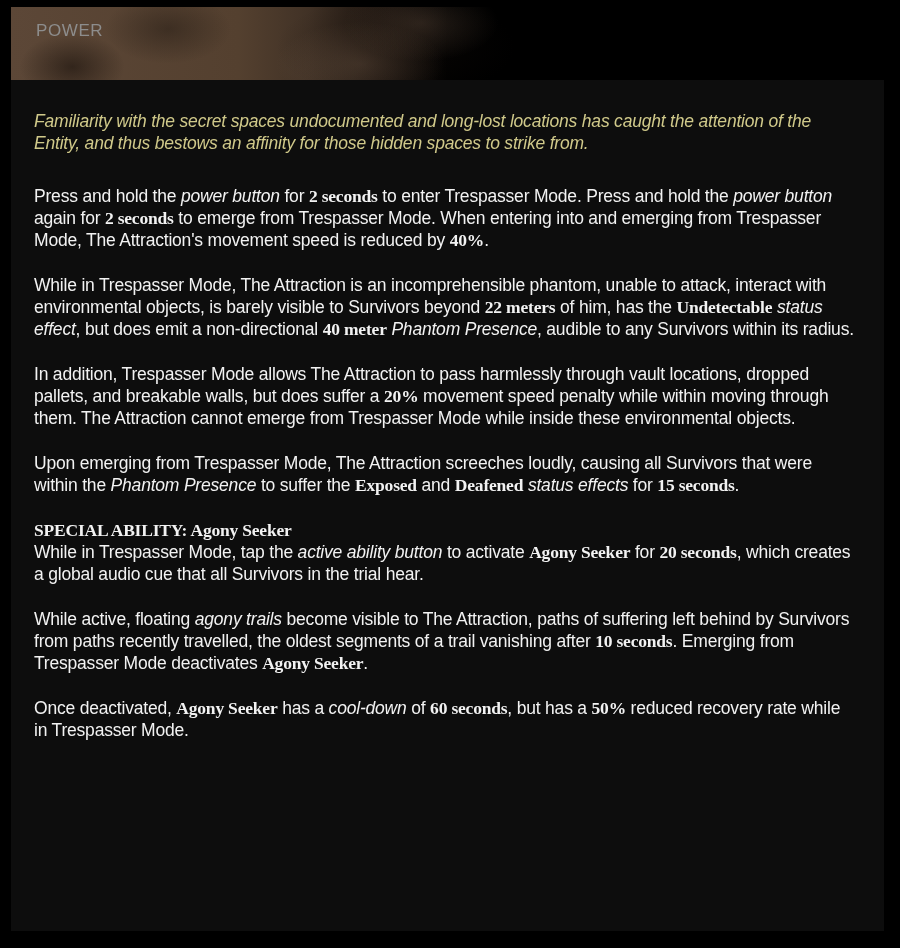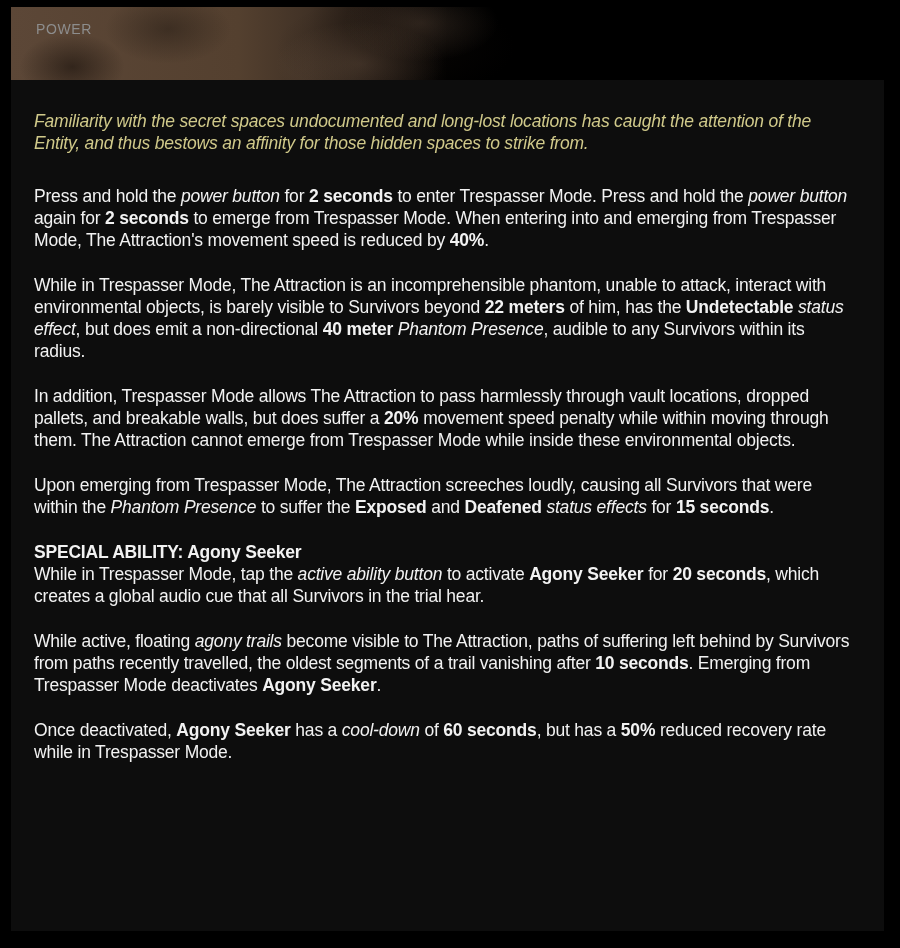--- a/index.html
+++ b/index.html
@@ -44,39 +44,39 @@
       linear-gradient(90deg, var(--header-brown) 0%, #54402f 26%, #413226 34%, #1d1510 42%, #000000 50%, #000000 100%);
   }
   .power-title {
     font-size: 28px;
     font-weight: bold;
     color: var(--title-text);
     letter-spacing: 0.3px;
     line-height: 1.1;
   }
   .power-type {
-    font-size: 14px;
+    font-size: 17px;
     color: var(--subtitle-text);
     letter-spacing: 0.6px;
     margin-top: 3px;
   }
   .power-description {
     padding: 30px 26px 0 23px;
     color: var(--body-text);
     font-size: 17.5px;
     line-height: 22px;
     letter-spacing: -0.2px;
   }
   .para { margin: 0 0 23px 0; }
   .para.flavor {
     color: var(--flavor-text);
     font-style: italic;
     margin-bottom: 31px;
   }
-  .seg-bold { font-weight: bold; }
+  .seg-bold { font-weight: bold; font-family: Liberation Serif, serif; }
   .seg-italic { font-style: italic; }
 </style>
 </head>
 <body>
 
 <div class="panel">
   <header class="power-header">
     <div class="power-type">POWER</div>
   </header>
   <div class="power-description">

